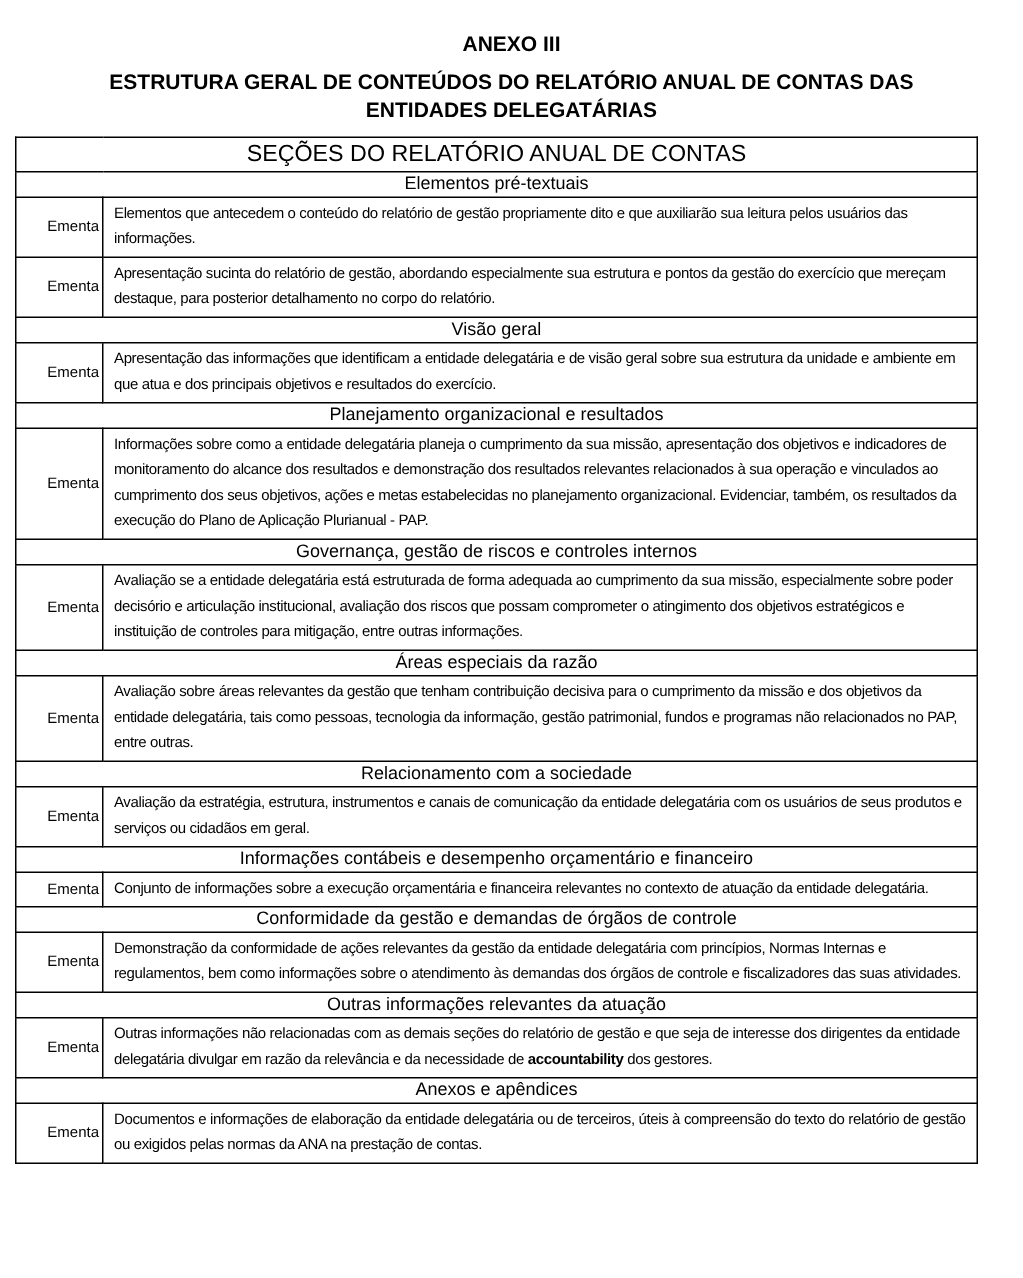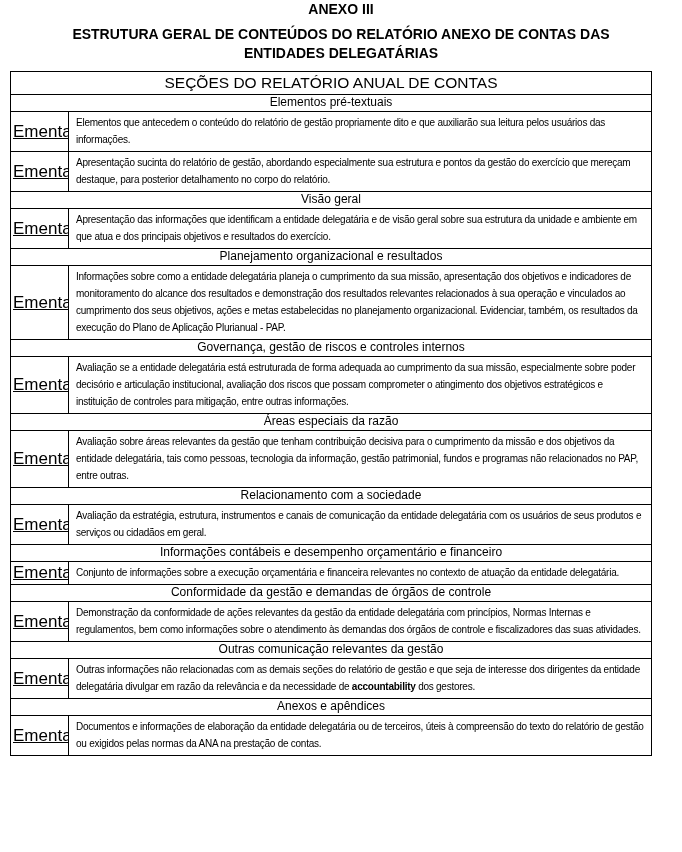--- a/index.html
+++ b/index.html
@@ -7,21 +7,21 @@
     padding: 0;
     background: #ffffff;
   }
   .page {
     width: 682px;
     min-height: 852px;
     box-sizing: border-box;
     background: #ffffff;
     color: #000000;
     font-family: "Liberation Sans", sans-serif;
-    padding-top: 0;
+    padding-top: 20px;
   }
   .doc-title {
     text-align: center;
     font-weight: bold;
     font-size: 14px;
     line-height: 19px;
   }
   .doc-title-anexo {
     margin: 0 0 6px 0;
   }
@@ -48,42 +48,41 @@
     line-height: 19px;
     padding: 1px 2px 2px 2px;
   }
   tr.section-title-row td {
     text-align: center;
     font-size: 12px;
     line-height: 15px;
     padding: 0 2px 1px 2px;
   }
   td.ementa-label {
-    text-align: center;
-    font-size: 17px;
+    text-align: right;
+    font-size: 10px;
     padding: 0 2px;
-    text-decoration: underline;
   }
   td.desc {
     font-size: 10px;
     line-height: 17px;
     letter-spacing: -0.25px;
     padding: 2px 4px 3px 7px;
     text-align: left;
   }
   td.desc b { letter-spacing: -0.25px; }
 </style>
 </head>
 <body>
 
 <div class="page">
 
   <div class="doc-title doc-title-anexo">ANEXO III</div>
 
-  <div class="doc-title doc-title-main">ESTRUTURA GERAL DE CONTEÚDOS DO RELATÓRIO ANEXO DE CONTAS DAS ENTIDADES DELEGATÁRIAS</div>
+  <div class="doc-title doc-title-main">ESTRUTURA GERAL DE CONTEÚDOS DO RELATÓRIO ANUAL DE CONTAS DAS ENTIDADES DELEGATÁRIAS</div>
 
   <table class="contents-table">
     <colgroup>
       <col class="col-label">
       <col class="col-desc">
     </colgroup>
     <tbody>
 
       <tr>
         <td colspan="2" class="tbl-header">SEÇÕES DO RELATÓRIO ANUAL DE CONTAS</td>
@@ -152,21 +151,21 @@
 
       <tr class="section-title-row">
         <td colspan="2">Conformidade da gestão e demandas de órgãos de controle</td>
       </tr>
       <tr>
         <td class="ementa-label">Ementa</td>
         <td class="desc">Demonstração da conformidade de ações relevantes da gestão da entidade delegatária com princípios, Normas Internas e regulamentos, bem como informações sobre o atendimento às demandas dos órgãos de controle e fiscalizadores das suas atividades.</td>
       </tr>
 
       <tr class="section-title-row">
-        <td colspan="2">Outras comunicação relevantes da gestão</td>
+        <td colspan="2">Outras informações relevantes da atuação</td>
       </tr>
       <tr>
         <td class="ementa-label">Ementa</td>
         <td class="desc"><span>Outras informações não relacionadas com as demais seções do relatório de gestão e que seja de interesse dos dirigentes da entidade delegatária divulgar em razão da relevância e da necessidade de </span><b>accountability</b><span> dos gestores.</span></td>
       </tr>
 
       <tr class="section-title-row">
         <td colspan="2">Anexos e apêndices</td>
       </tr>
       <tr>

